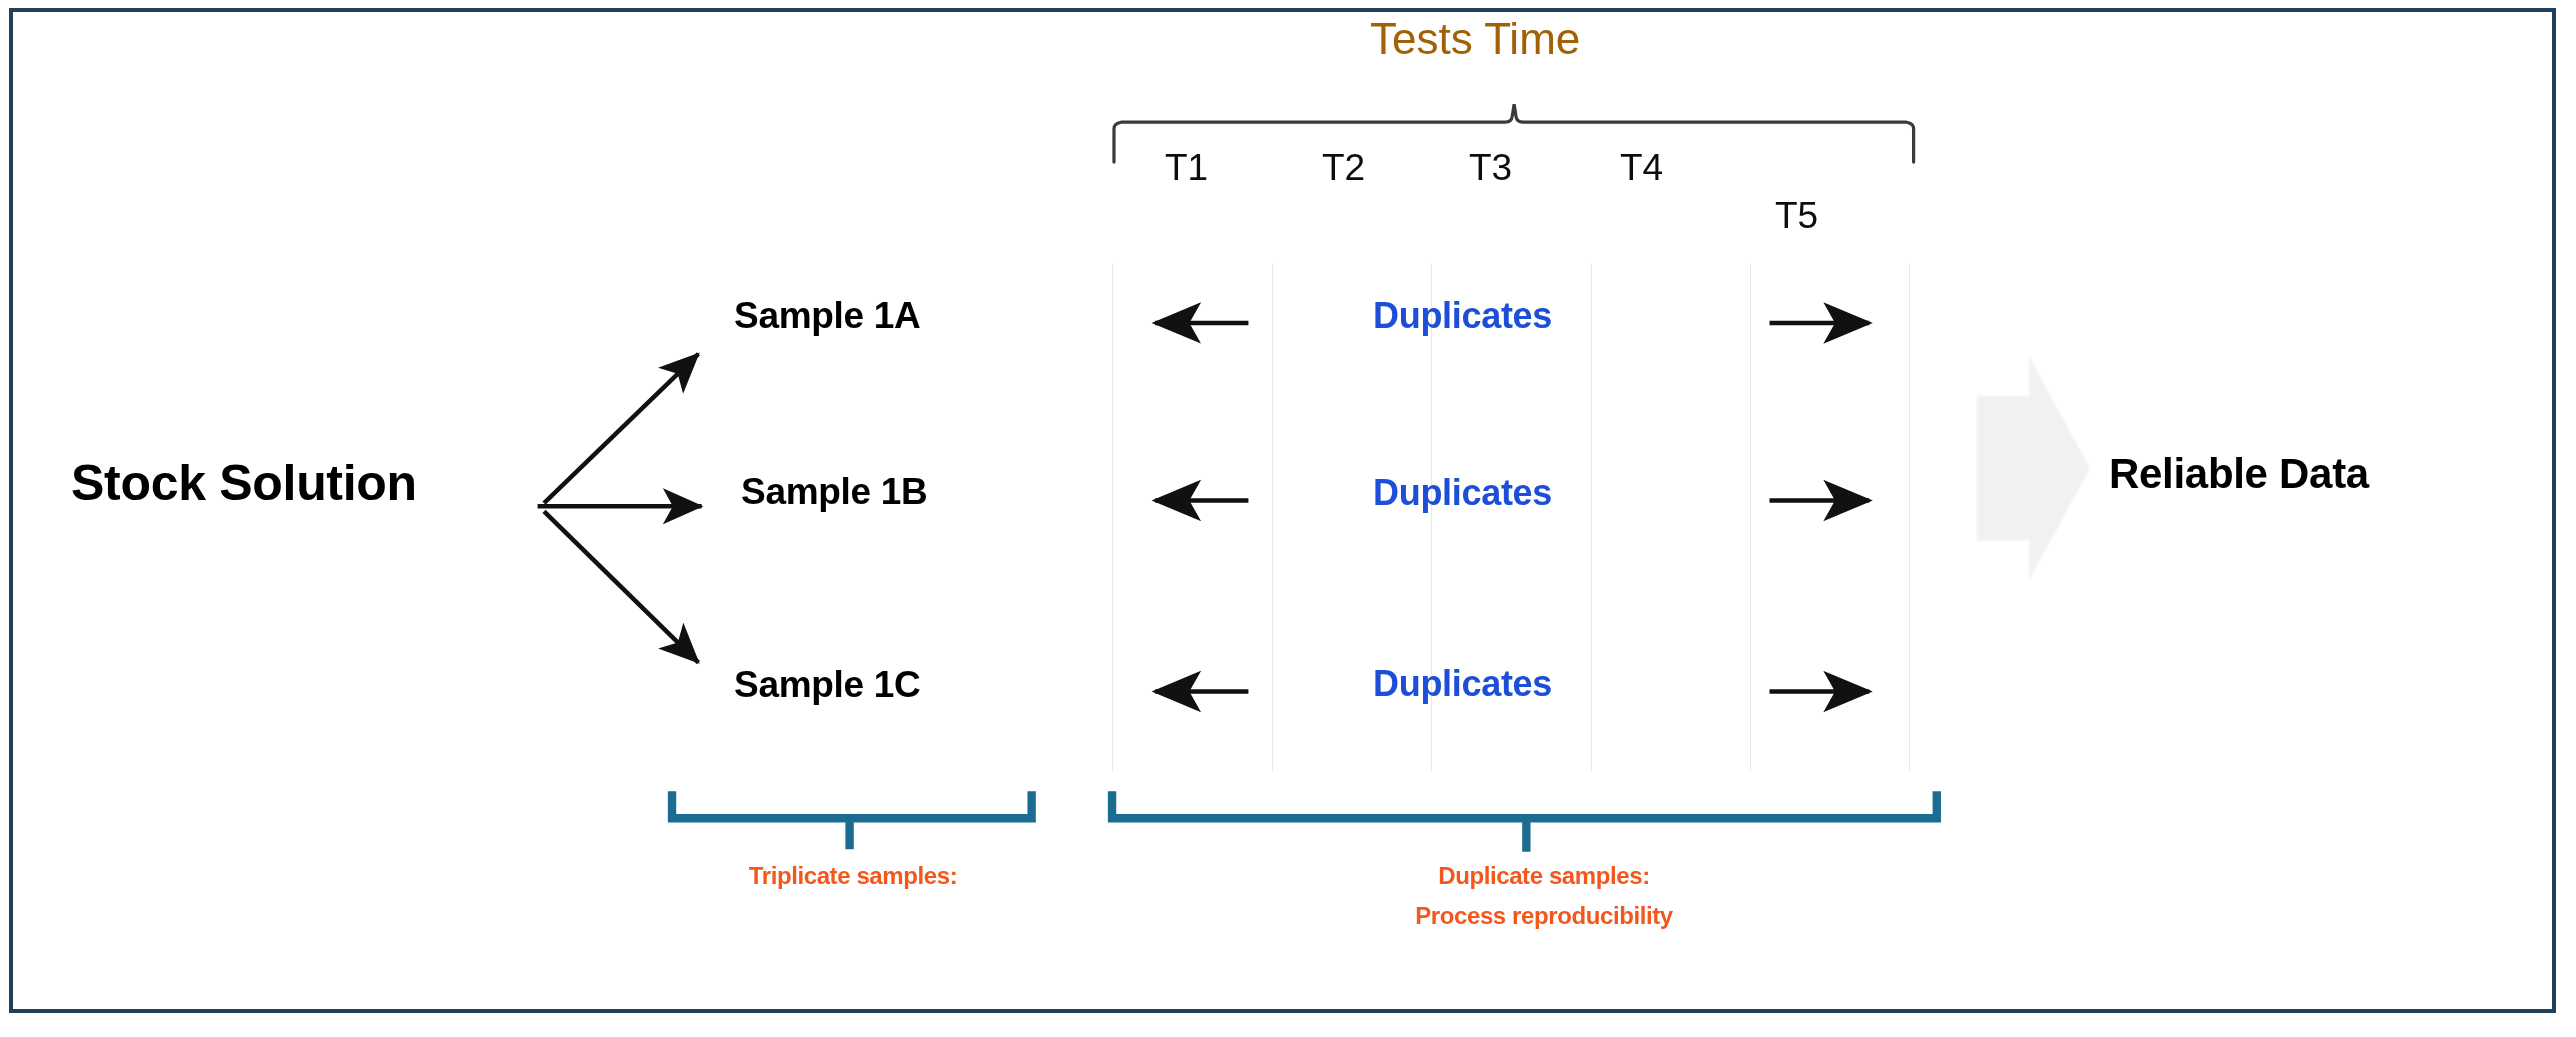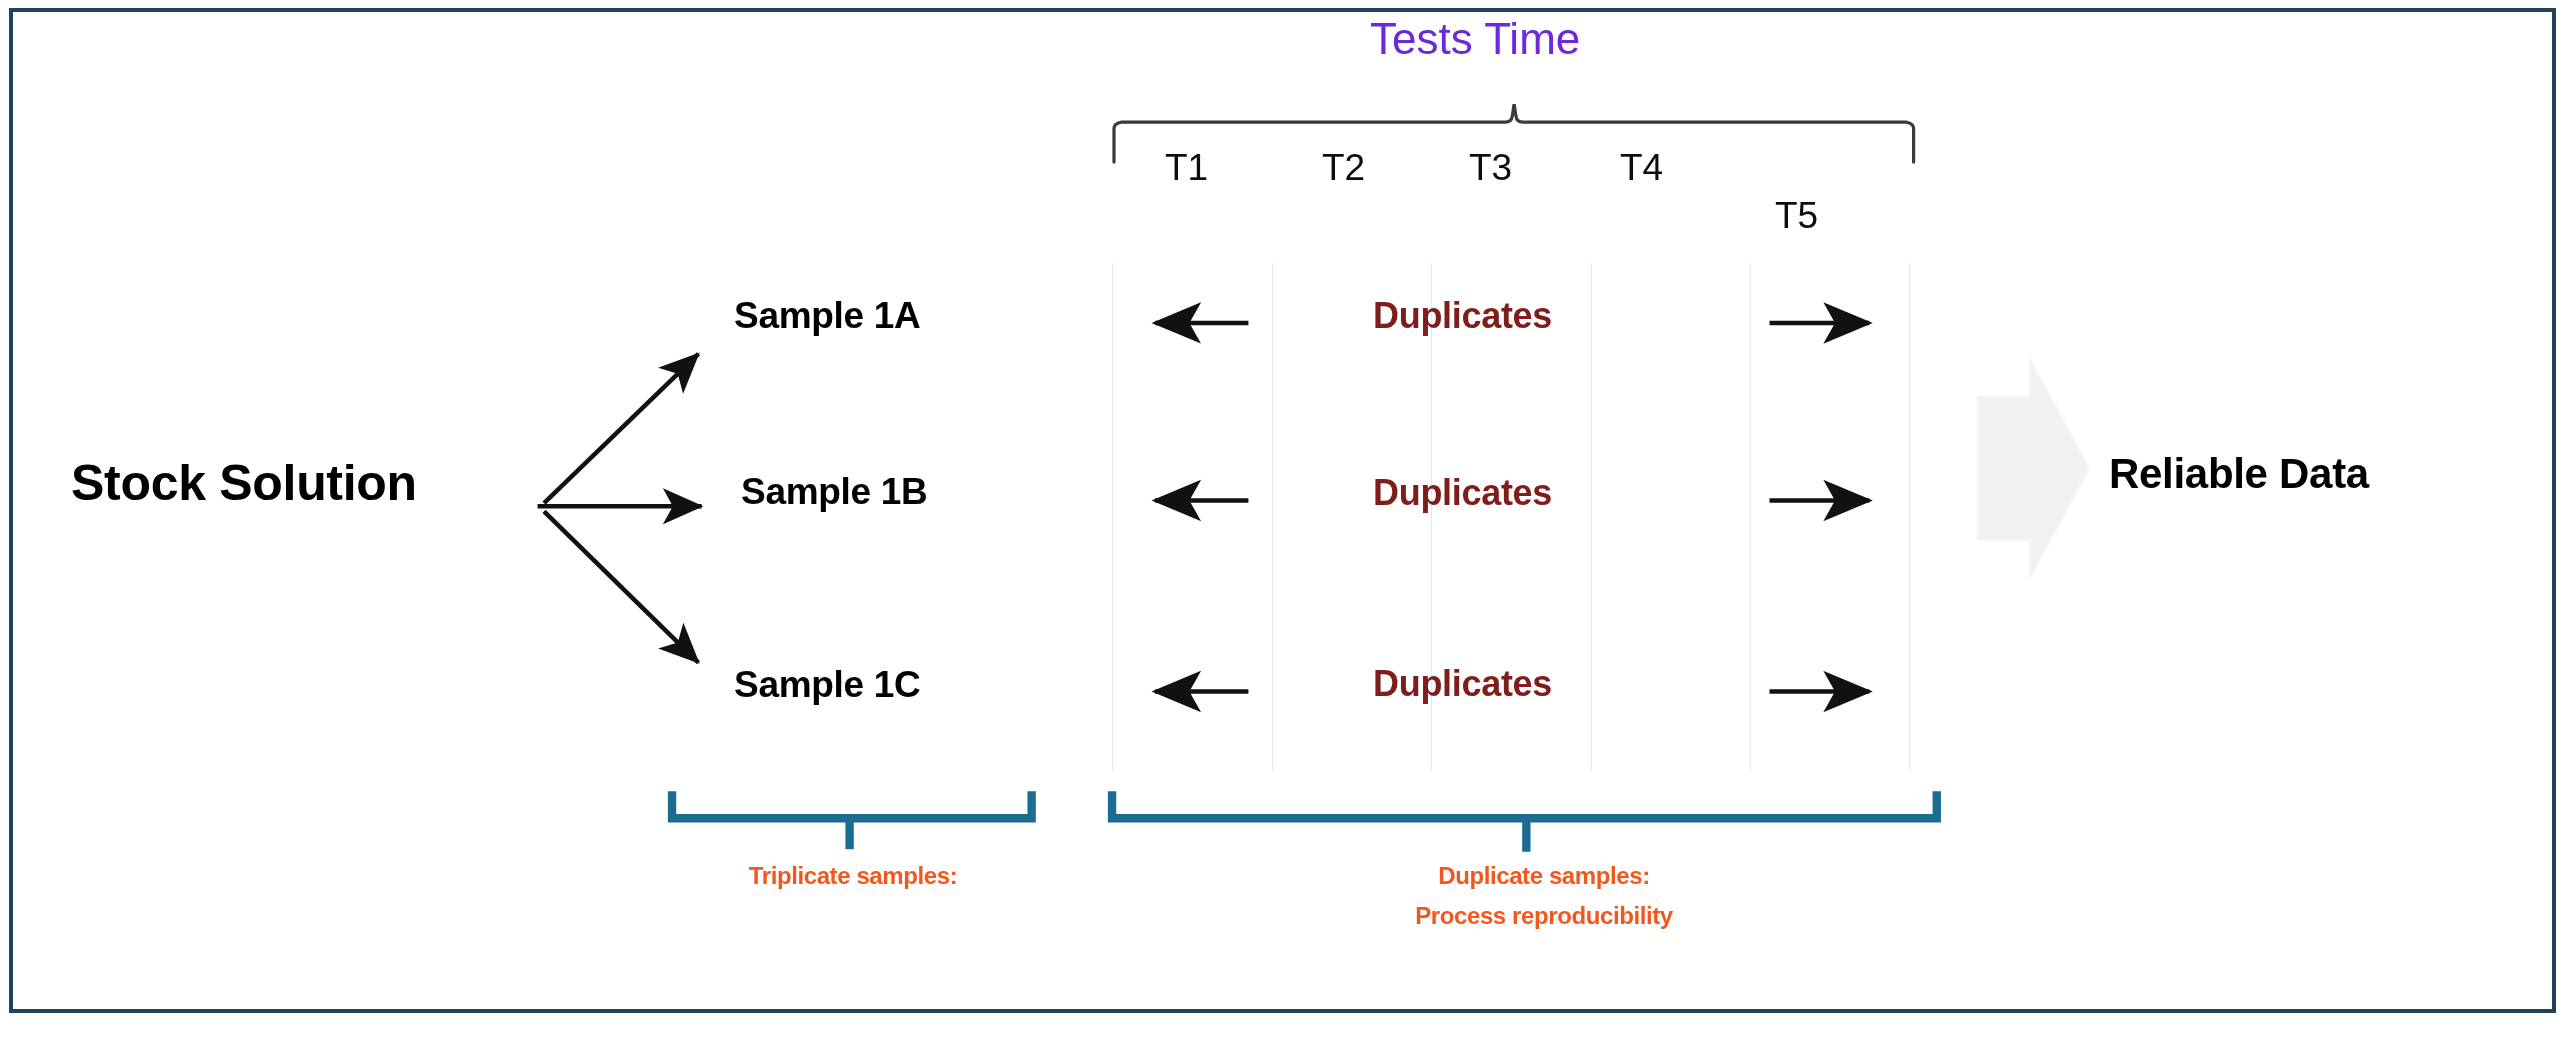--- a/index.html
+++ b/index.html
@@ -58,38 +58,38 @@
     left: 2109px;
     top: 450px;
     font-size: 42px;
   }
 
   #tests-time {
     left: 1370px;
     top: 14px;
     font-size: 44px;
     font-weight: normal;
-    color: #6d28d9;
+    color: #a16207;
   }
 
   .tick-label {
     font-size: 37px;
     font-weight: normal;
     color: #0d0d0d;
   }
   #tick-t1 { left: 1165px; top: 147px; }
   #tick-t2 { left: 1322px; top: 147px; }
   #tick-t3 { left: 1469px; top: 147px; }
   #tick-t4 { left: 1620px; top: 147px; }
   #tick-t5 { left: 1775px; top: 147px; margin-top: 48px; }
 
   .duplicates-label {
     font-size: 36px;
     font-weight: bold;
-    color: #7f1d1d;
+    color: #1d4ed8;
     letter-spacing: -0.3px;
   }
   #dup-1 { left: 1373px; top: 295px; }
   #dup-2 { left: 1373px; top: 472px; }
   #dup-3 { left: 1373px; top: 663px; }
 
   
   .caption {
     position: absolute;
     color: #F4571C;

